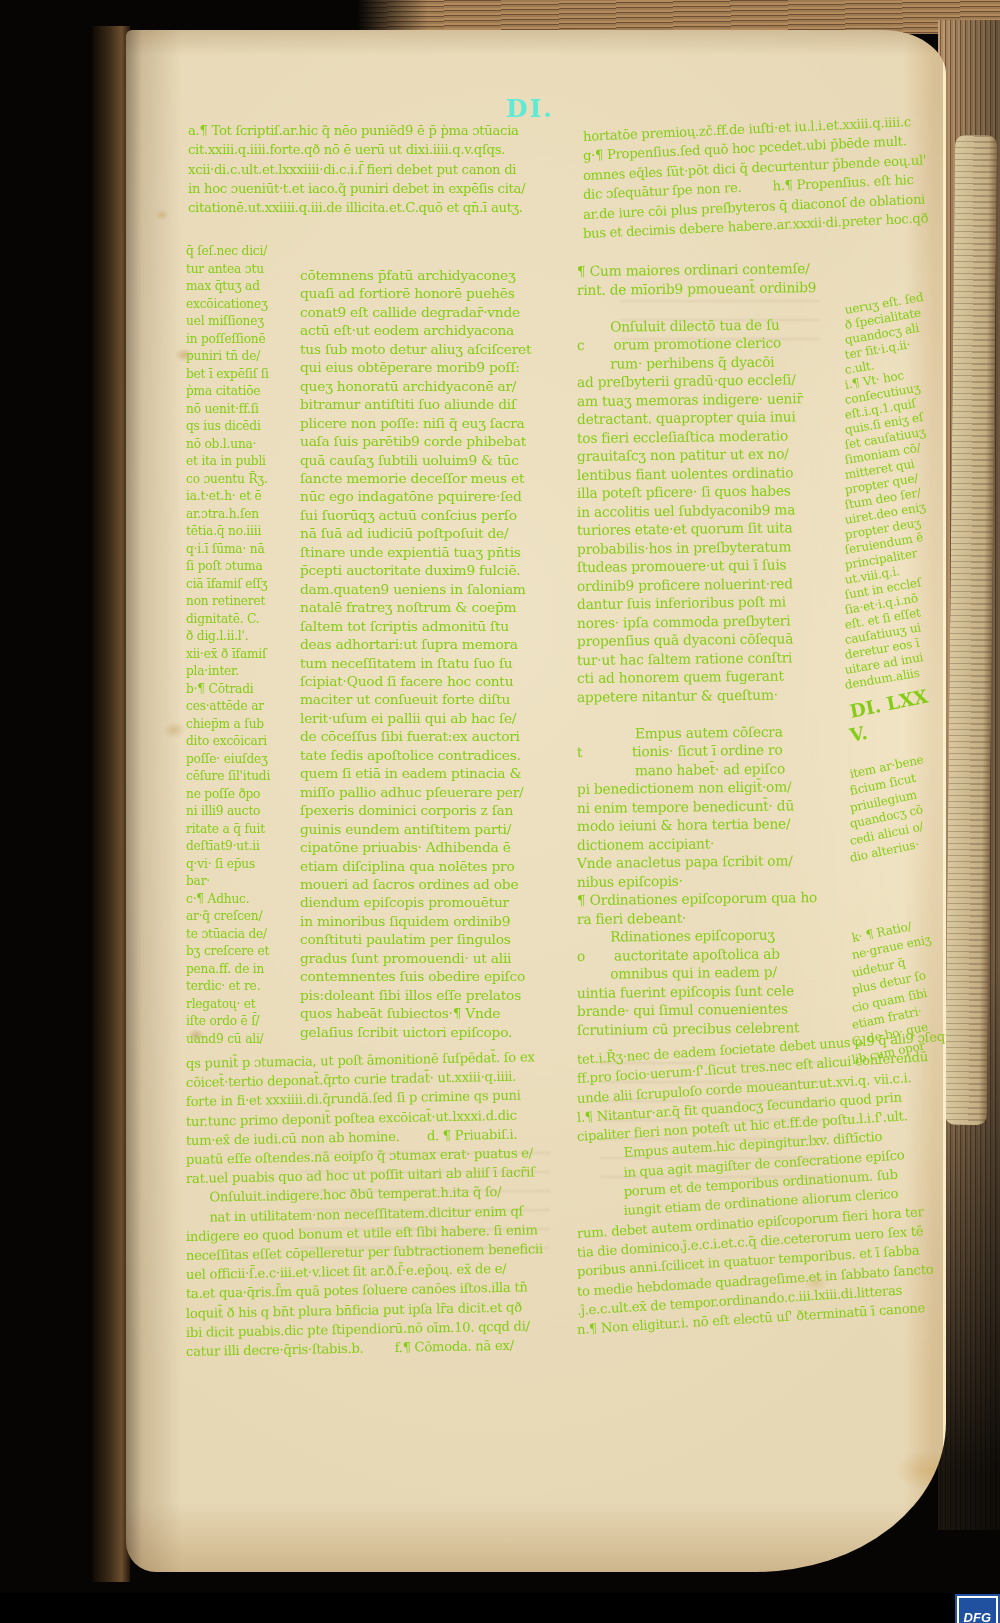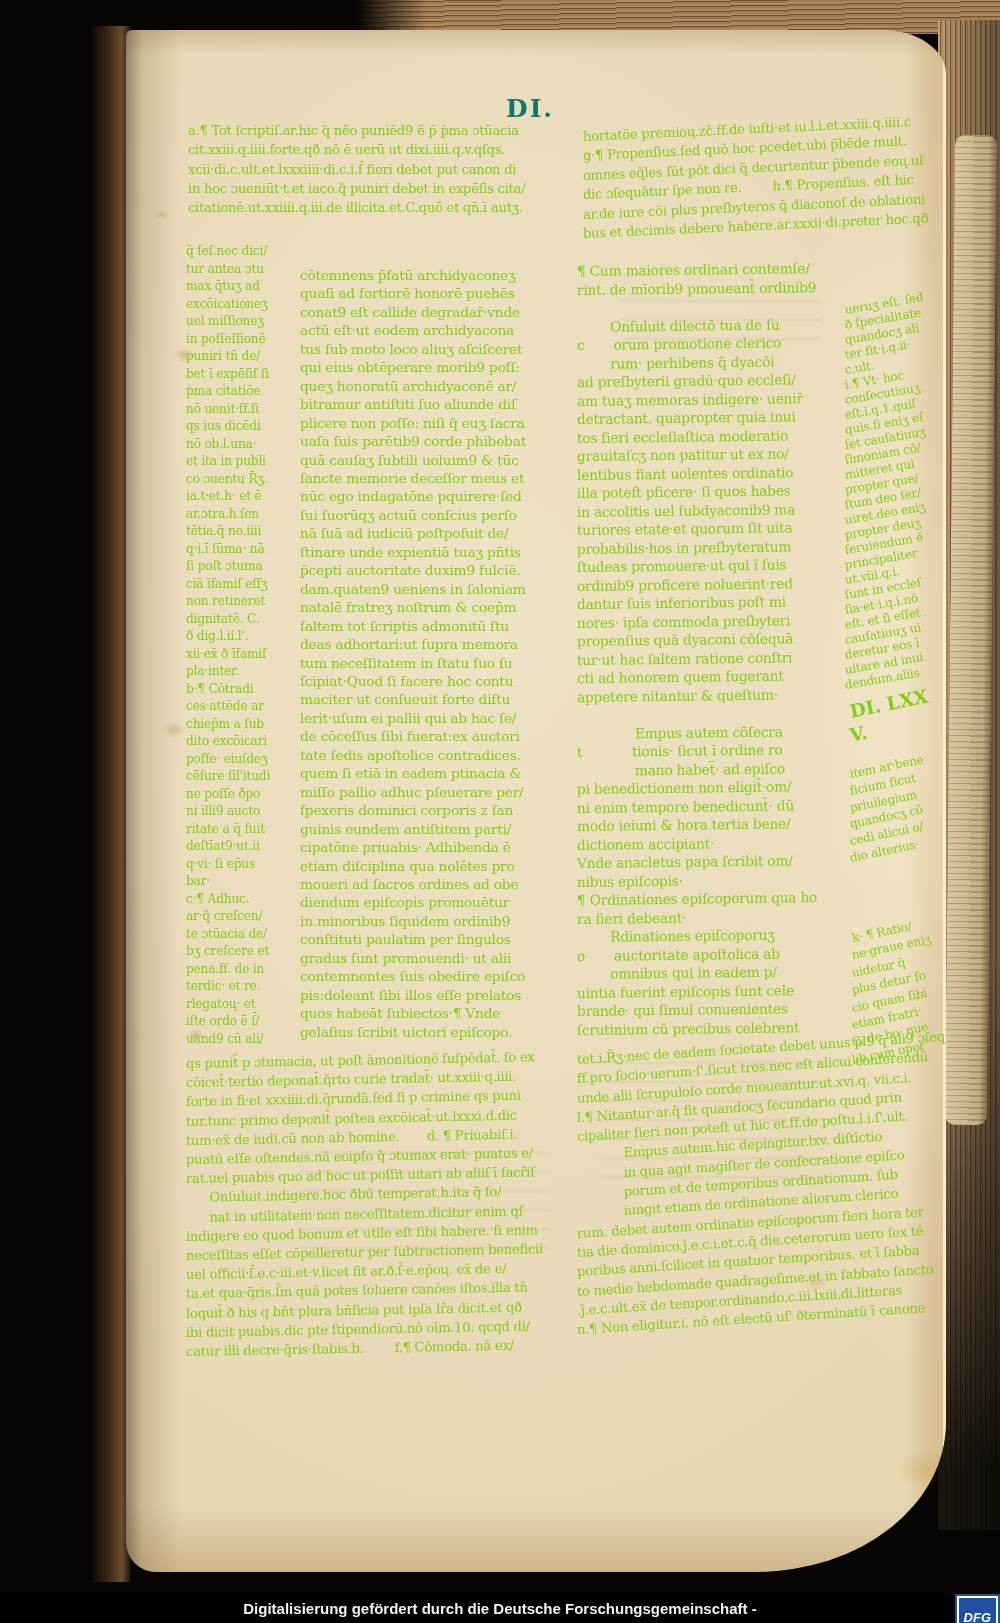--- a/index.html
+++ b/index.html
@@ -47,21 +47,21 @@
 
   .ghost{position:absolute;opacity:.12;filter:blur(1px);
     background:repeating-linear-gradient(to bottom, rgba(100,78,50,.7) 0 2px, rgba(0,0,0,0) 2px 19px);}
   .g1{left:300px;top:1152px;width:250px;height:106px;}
   .g2{left:600px;top:1062px;width:225px;height:116px;}
   .g3{left:620px;top:300px;width:200px;height:40px;}
 
   
   .blk{position:absolute;color:#84cc16;}
   .tline{white-space:pre;}
-  .pg-head{left:506px;top:94px;font-size:25px;font-weight:bold;letter-spacing:2px;color:#0f766e;}
+  .pg-head{left:506px;top:94px;font-size:25px;font-weight:bold;letter-spacing:2px;color:#5eead4;}
 
   .b-tl{left:188px;top:121px;font-size:13.2px;line-height:19.3px;letter-spacing:-.3px;}
   .b-tr{left:583px;top:127px;font-size:13.2px;line-height:19.4px;letter-spacing:-.3px;}
   .b-tr .tline{transform:rotate(-2.6deg);transform-origin:0 50%;}
   .b-lm{left:186px;top:243px;font-size:12.2px;line-height:17.5px;letter-spacing:-.2px;}
   .b-ml{left:300px;top:266px;font-size:13.8px;line-height:18.45px;letter-spacing:-.25px;}
   .b-mr{left:577px;top:262px;font-size:13.8px;line-height:18.5px;letter-spacing:-.25px;}
   .b-mr .tline{transform:rotate(-.7deg);transform-origin:0 50%;}
   .rm .tline{transform:rotate(-9.5deg);transform-origin:0 50%;}
   .b-rm-u{left:845px;top:303px;font-size:12px;line-height:15px;letter-spacing:-.2px;}
@@ -159,21 +159,21 @@
       <div class="tline">terdic· et re.</div>
       <div class="tline">rlegatoų· et</div>
       <div class="tline">iſte ordo ē ſ̄/</div>
       <div class="tline">uand9 cū ali/</div>
     </div>
   <div class="blk b-ml">
       <div class="tline">cōtemnens p̄fatū archidyaconeʒ</div>
       <div class="tline">quaſi ad fortiorē honorē puehēs</div>
       <div class="tline">conat9 eſt callide degradar̄·vnde</div>
       <div class="tline">actū eſt·ut eodem archidyacona</div>
-      <div class="tline">tus ſub moto loco aliuʒ aſciſceret</div>
+      <div class="tline">tus ſub moto detur aliuʒ aſciſceret</div>
       <div class="tline">qui eius obtēperare morib9 poſſ:</div>
       <div class="tline">queʒ honoratū archidyaconē ar/</div>
       <div class="tline">bitramur antiſtiti ſuo aliunde diſ</div>
       <div class="tline">plicere non poſſe: niſi q̃ euʒ ſacra</div>
       <div class="tline">uaſa ſuis parētib9 corde phibebat</div>
       <div class="tline">quā cauſaʒ ſubtili uoluim9 &amp; tūc</div>
       <div class="tline">ſancte memorie deceſſor meus et</div>
       <div class="tline">nūc ego indagatōne pquirere·ſed</div>
       <div class="tline">ſui ſuorūqʒ actuū conſcius perſo</div>
       <div class="tline">nā ſuā ad iudiciū poſtpoſuit de/</div>
@@ -331,16 +331,15 @@
       <div class="tline">            iungit etiam de ordinatione aliorum clerico</div>
       <div class="tline">rum. debet autem ordinatio epiſcoporum fieri hora ter</div>
       <div class="tline">tia die dominico.ĵ.e.c.i.et.c.q̃ die.ceterorum uero ſex tē</div>
       <div class="tline">poribus anni.ſcilicet in quatuor temporibus. et ī ſabba</div>
       <div class="tline">to medie hebdomade quadrageſime.et in ſabbato ſancto</div>
       <div class="tline">.ĵ.e.c.ult.ex̄ de tempor.ordinando.c.iii.lxiii.di.litteras</div>
       <div class="tline">n.¶ Non eligitur.i. nō eſt electū uſ' ðterminatū ī canone</div>
     </div>
 
   <div class="footer-bar">
-    <span>Digitalisierung gefördert durch die Deutsche Forschungsgemeinschaft -</span>
     <span class="dfg">DFG</span>
   </div>
 </div>
 
 </body></html>

